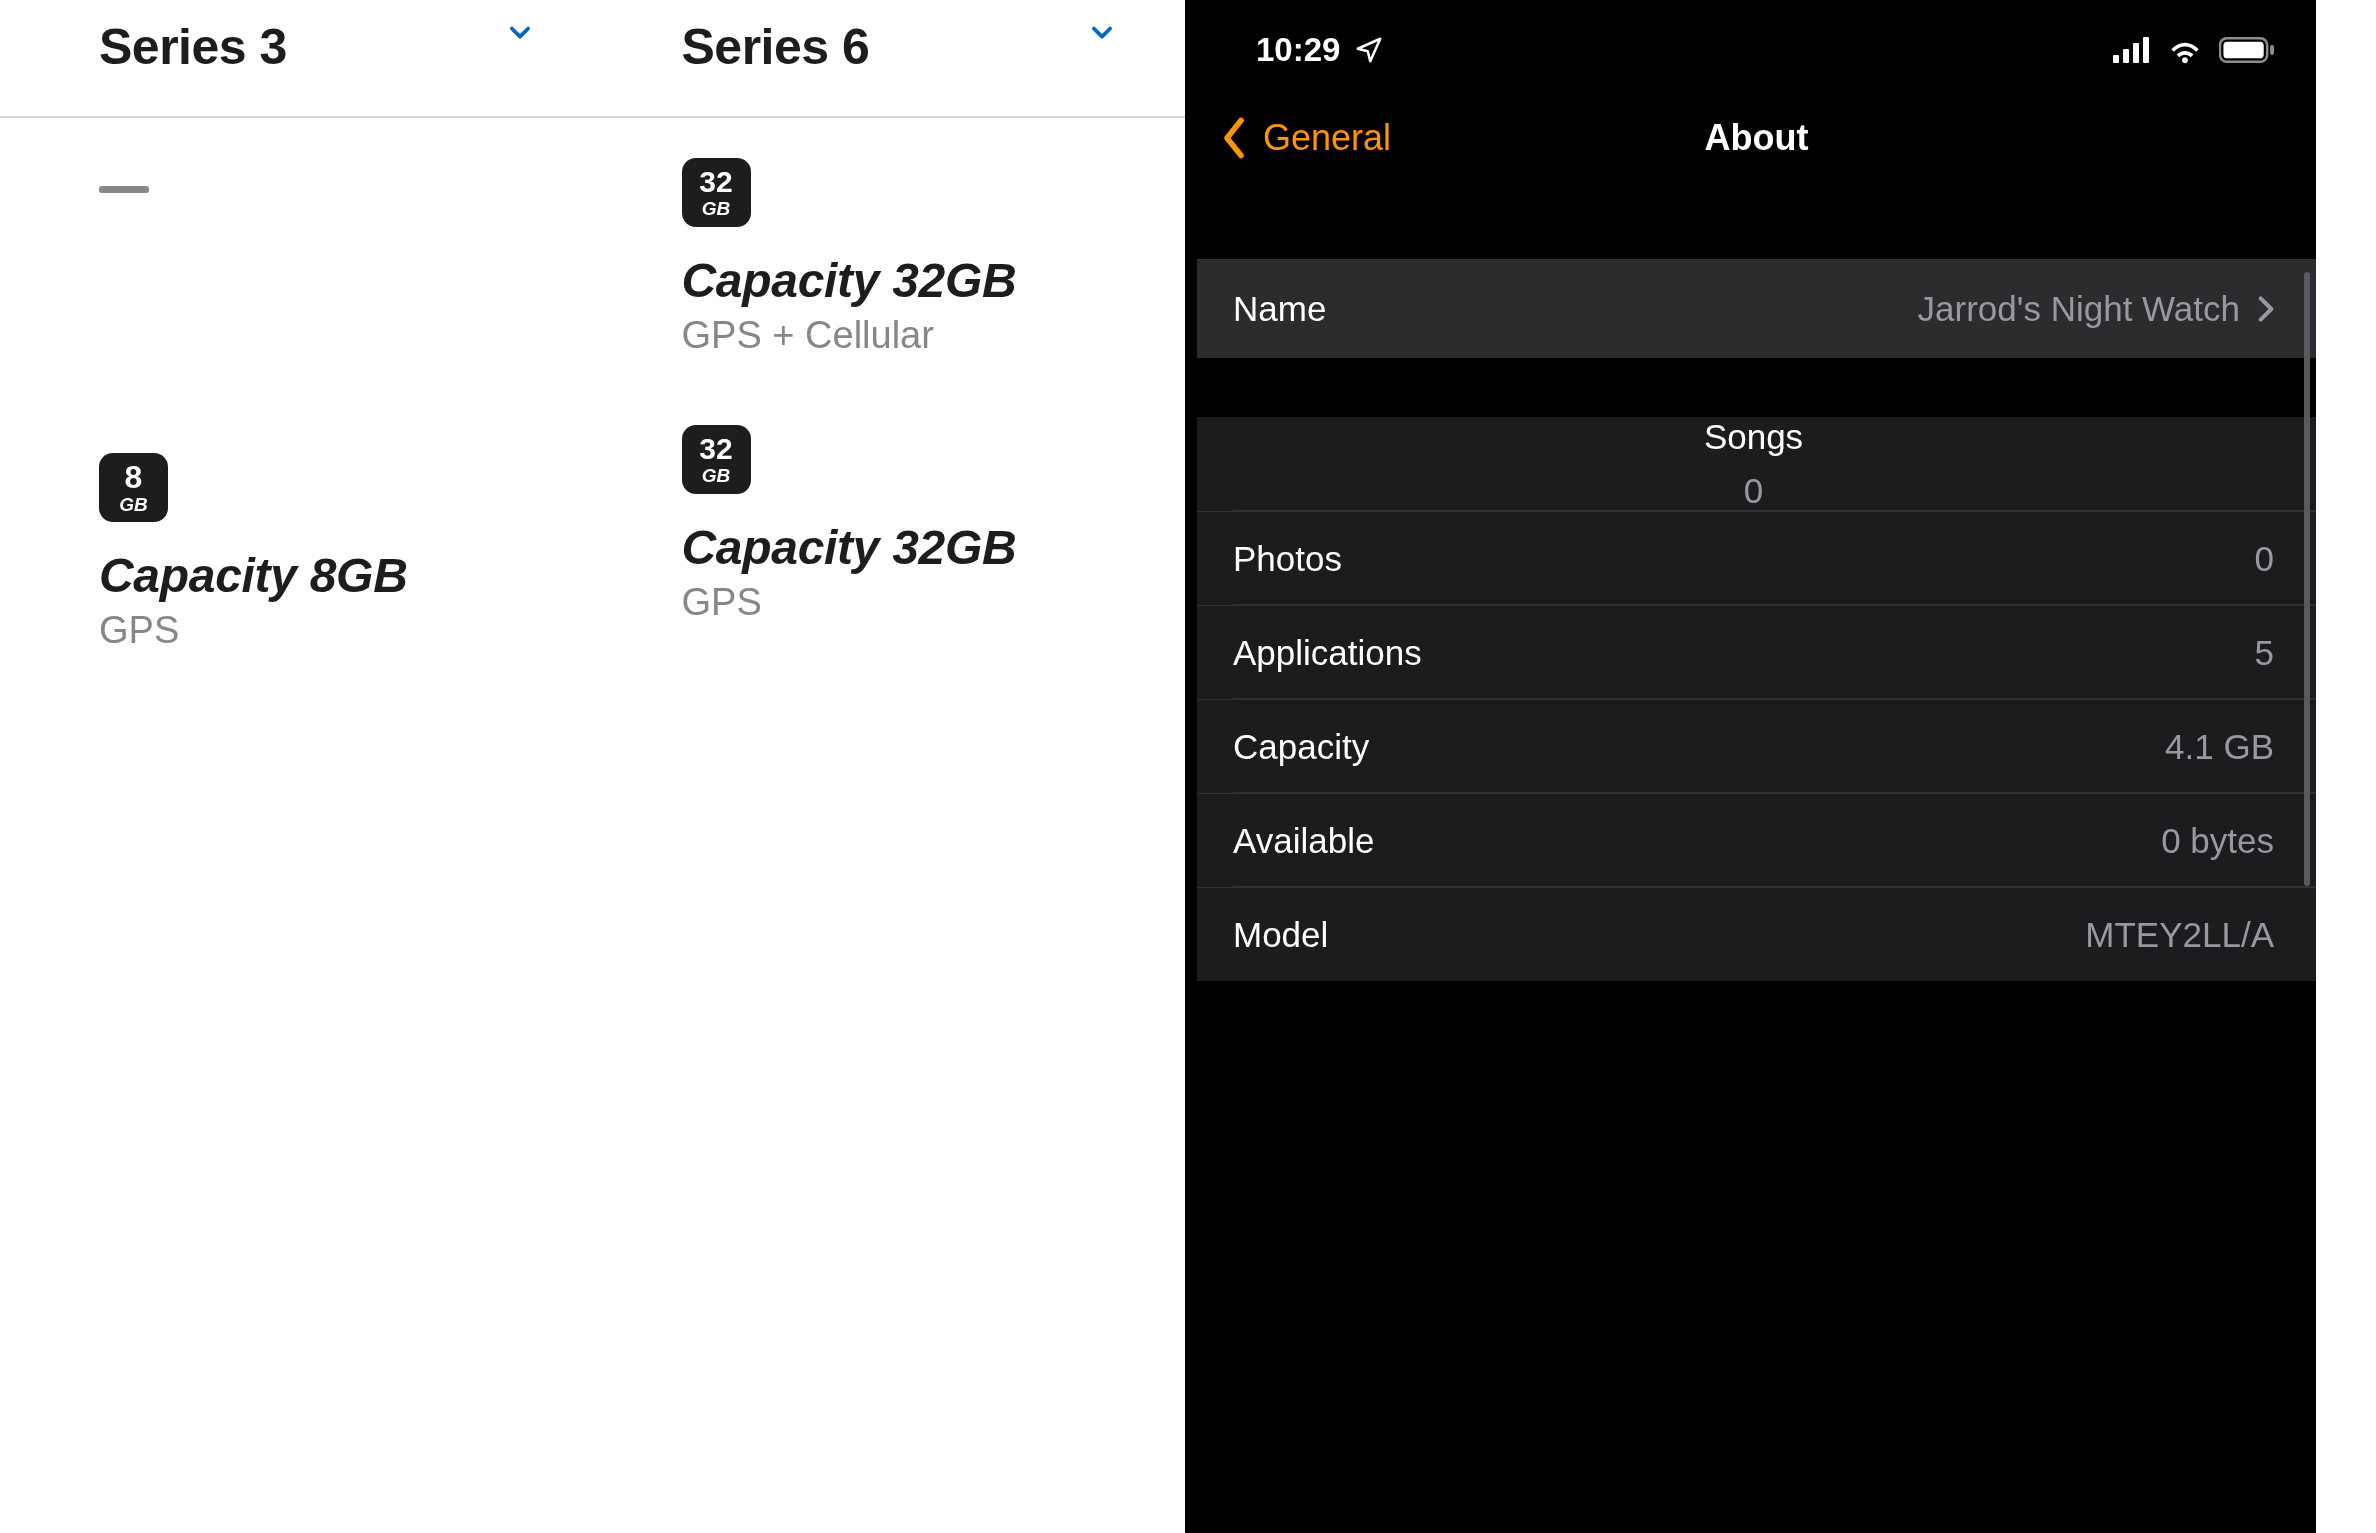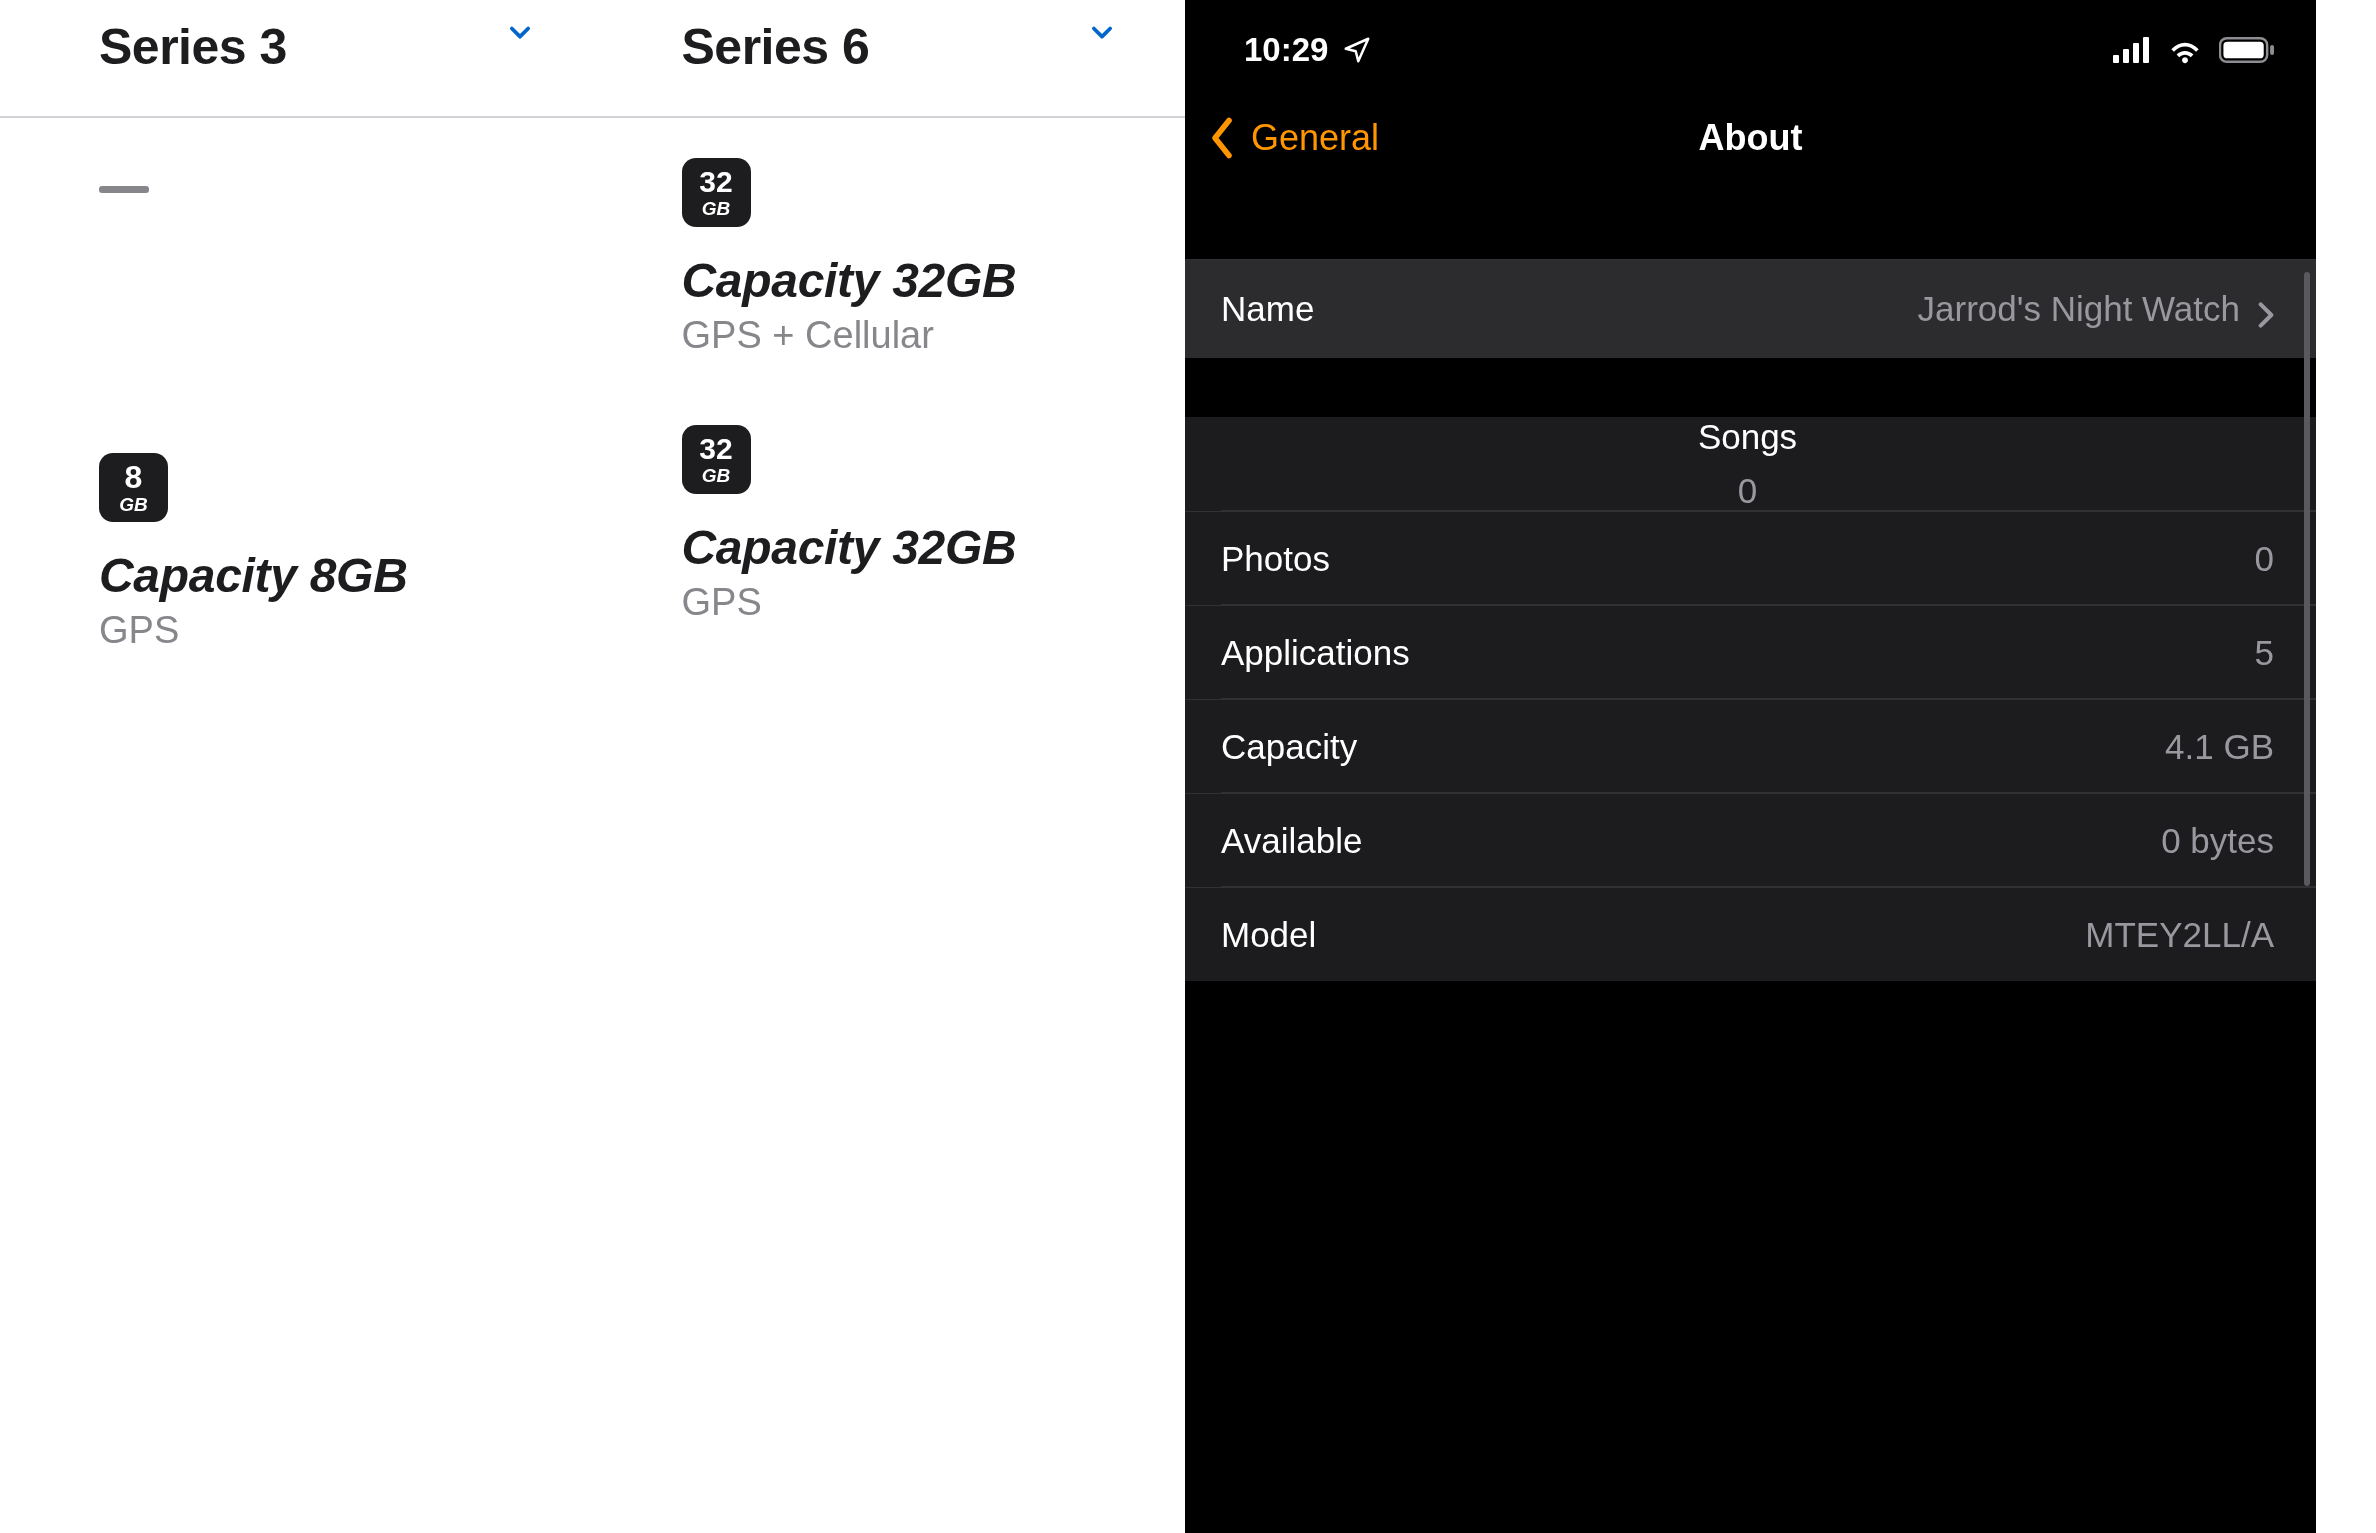--- a/index.html
+++ b/index.html
@@ -72,20 +72,21 @@
   .spec-sub { font-size: 38px; color: #86868b; font-weight: 500; }
 
   
   .right-panel {
     width: 1131px;
     height: 100%;
     background: #000;
     color: #fff;
     position: relative;
     font-size: 34px;
+    padding-left: 12px;
   }
   .status-bar {
     height: 91px;
     display: flex; align-items: center; justify-content: space-between;
     padding: 8px 40px 0 59px;
   }
   .status-left { display: flex; align-items: center; gap: 14px; font-size: 33px; font-weight: 600; }
   .location-icon svg { width: 30px; height: 30px; display:block; }
   .status-right { display: flex; align-items: center; gap: 14px; }
   .status-right svg { display: block; }
@@ -116,21 +117,21 @@
     position: relative;
   }
   .cell:first-child { border-top: none; flex-direction: column; }
   .cell.divided::after {
     content: "";
     position: absolute; left: 36px; right: 0; bottom: 0; height: 1px;
     background: #313135;
   }
   .cell.tap { cursor: pointer; }
   .cell-label { color: #fff; font-size: 35px; font-weight: 400; }
-  .cell-value { color: #98989f; font-size: 35px; font-weight: 400; display:flex; align-items:flex-end; gap:18px;}
+  .cell-value { color: #98989f; font-size: 35px; font-weight: 400; display:flex; align-items:center; gap:18px;}
   .cell-value .chev svg { width: 16px; height: 28px; display:block; }
 
   .name-cell { background: #2c2c2e; height: 99px; }
 
   .scroll-indicator {
     position: absolute; right: 6px; top: 272px; width: 6px; height: 614px;
     background: #5a5a5e; border-radius: 3px;
   }
 </style>
 </head>

